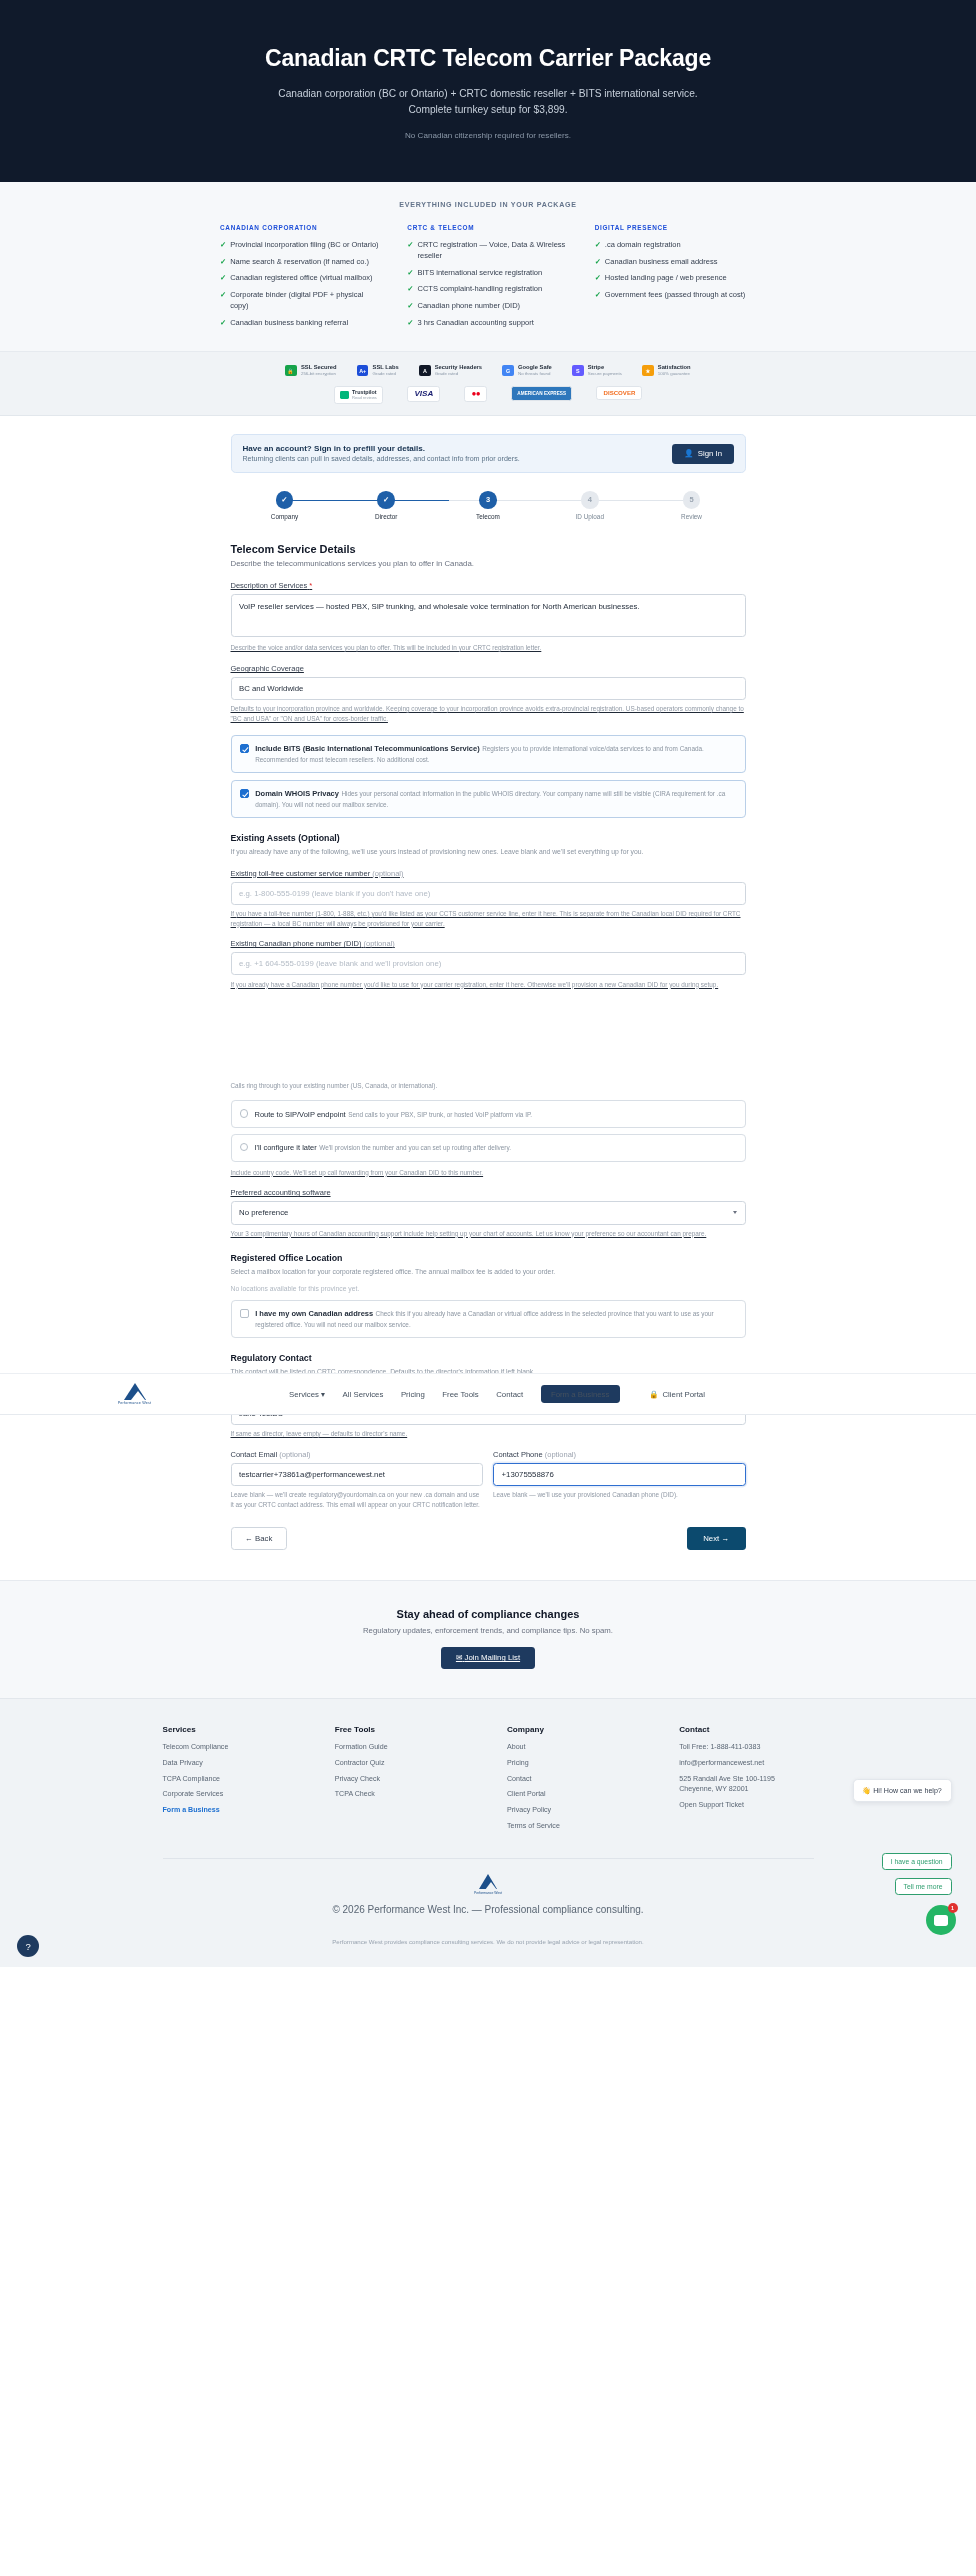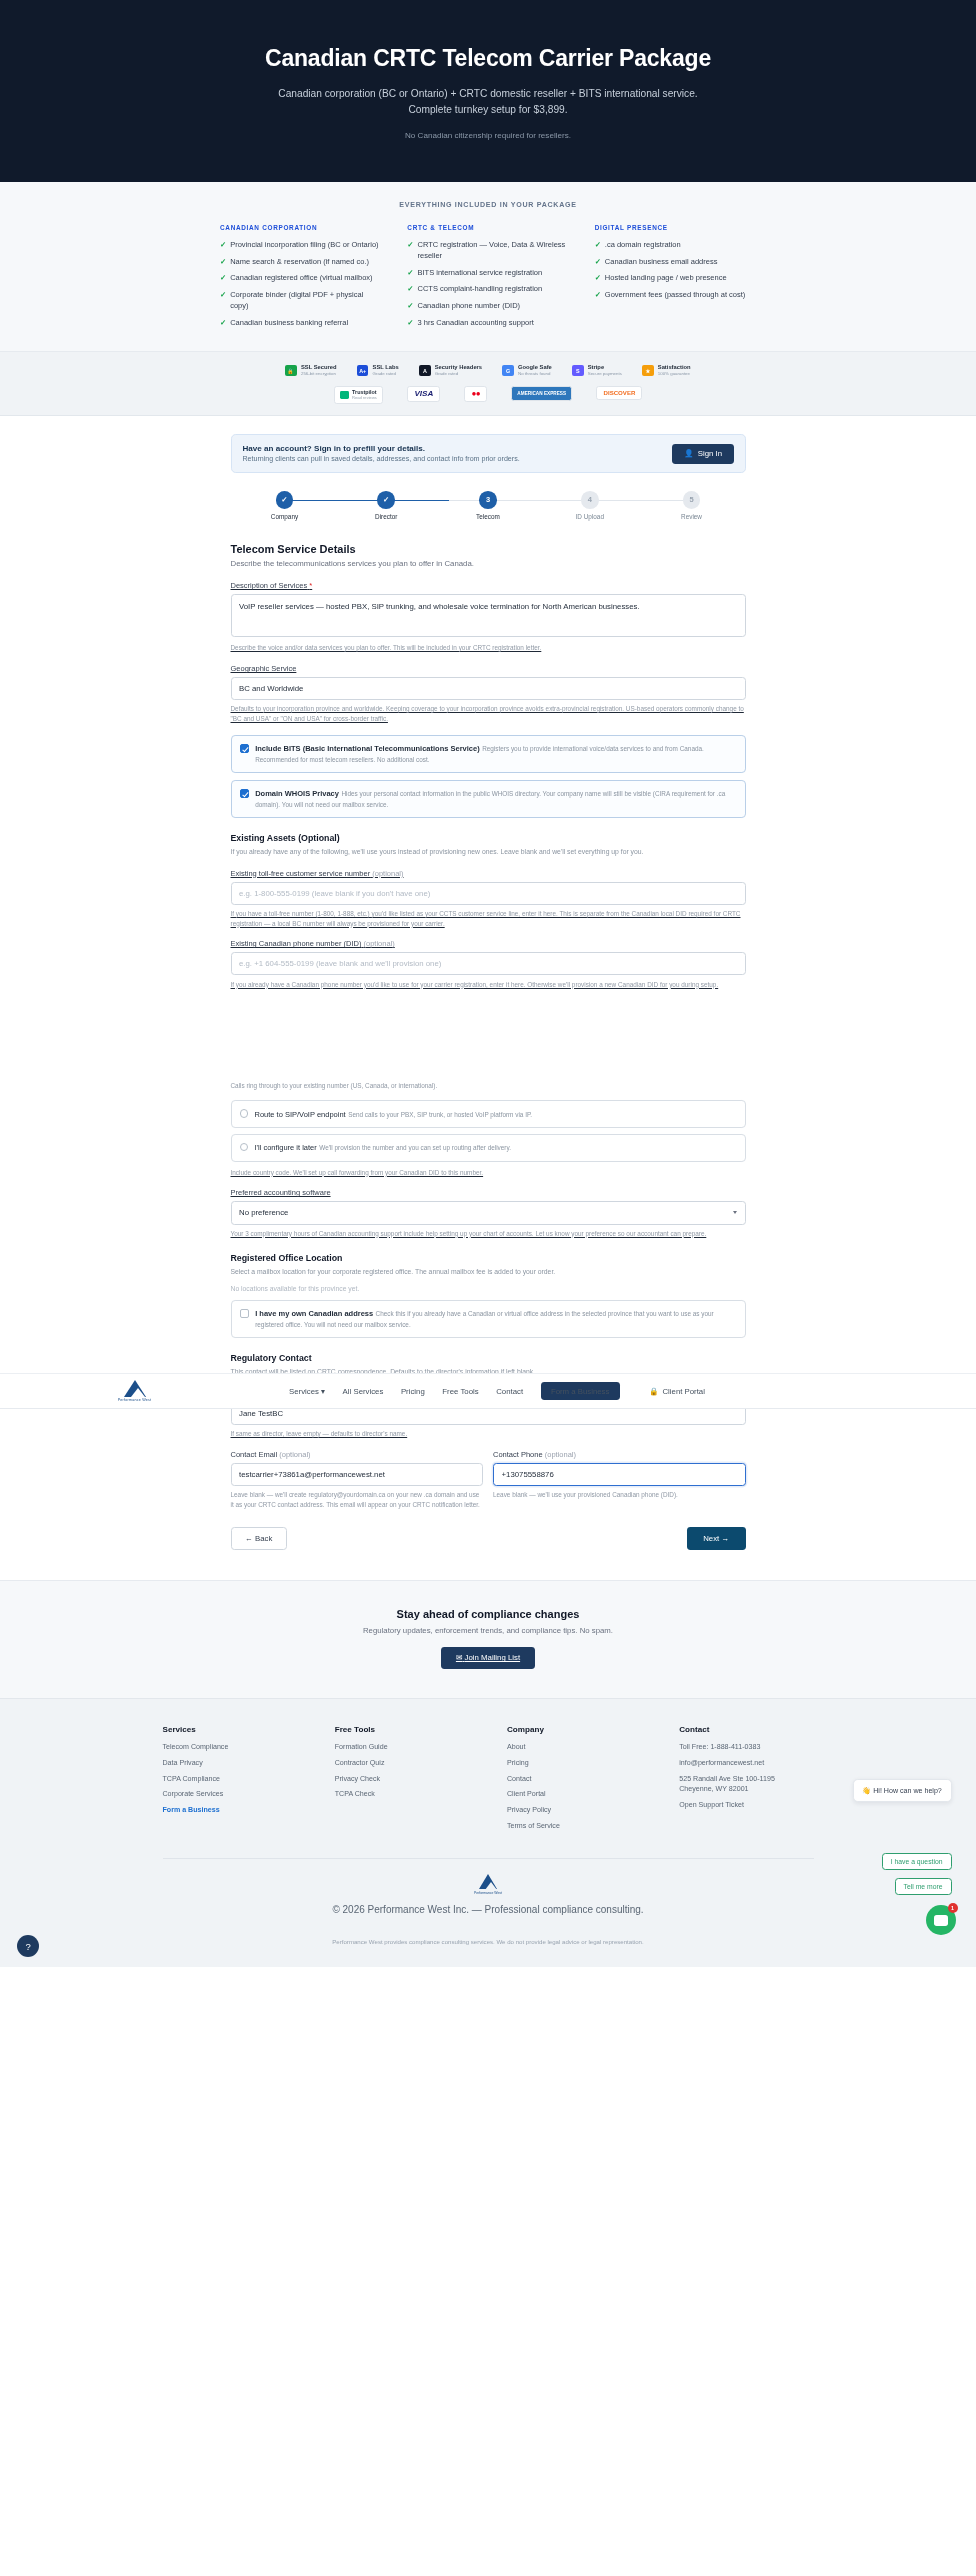--- a/index.html
+++ b/index.html
@@ -327,21 +327,21 @@
   }
 
   
   .navbar {
     position: absolute;
     top: 1373px; left: 0;
     width: 976px;
     background: #ffffff;
     border-top: 0.7px solid #eceff3;
     border-bottom: 0.7px solid #e6eaef;
-    height: 36px;
+    height: 42px;
     display: flex;
     align-items: center;
     padding: 0 102px;
     z-index: 30;
   }
   .brand { display: flex; flex-direction: column; align-items: center; width: 65px; }
   .brand .mark {
     width: 0; height: 0;
     border-left: 11px solid transparent;
     border-right: 11px solid transparent;
@@ -643,21 +643,21 @@
       <div class="field">
         <label class="fl">
           <span>Description of Services</span>
           <span class="req">*</span>
         </label>
         <textarea class="inp" style="">VoIP reseller services — hosted PBX, SIP trunking, and wholesale voice termination for North American businesses.</textarea>
         <div class="help">Describe the voice and/or data services you plan to offer. This will be included in your CRTC registration letter.</div>
       </div>
 
       <div class="field">
-        <label class="fl">Geographic Service</label>
+        <label class="fl">Geographic Coverage</label>
         <input class="inp" value="BC and Worldwide" style="">
         <div class="help">Defaults to your incorporation province and worldwide. Keeping coverage to your incorporation province avoids extra-provincial registration. US-based operators commonly change to "BC and USA" or "ON and USA" for cross-border traffic.</div>
       </div>
 
       <div class="checkbox-card checked">
         <span class="cb on"></span>
         <span>
           <span class="cb-title">Include BITS (Basic International Telecommunications Service)</span>
           <span class="cb-desc">Registers you to provide international voice/data services to and from Canada. Recommended for most telecom resellers. No additional cost.</span>
         </span>

